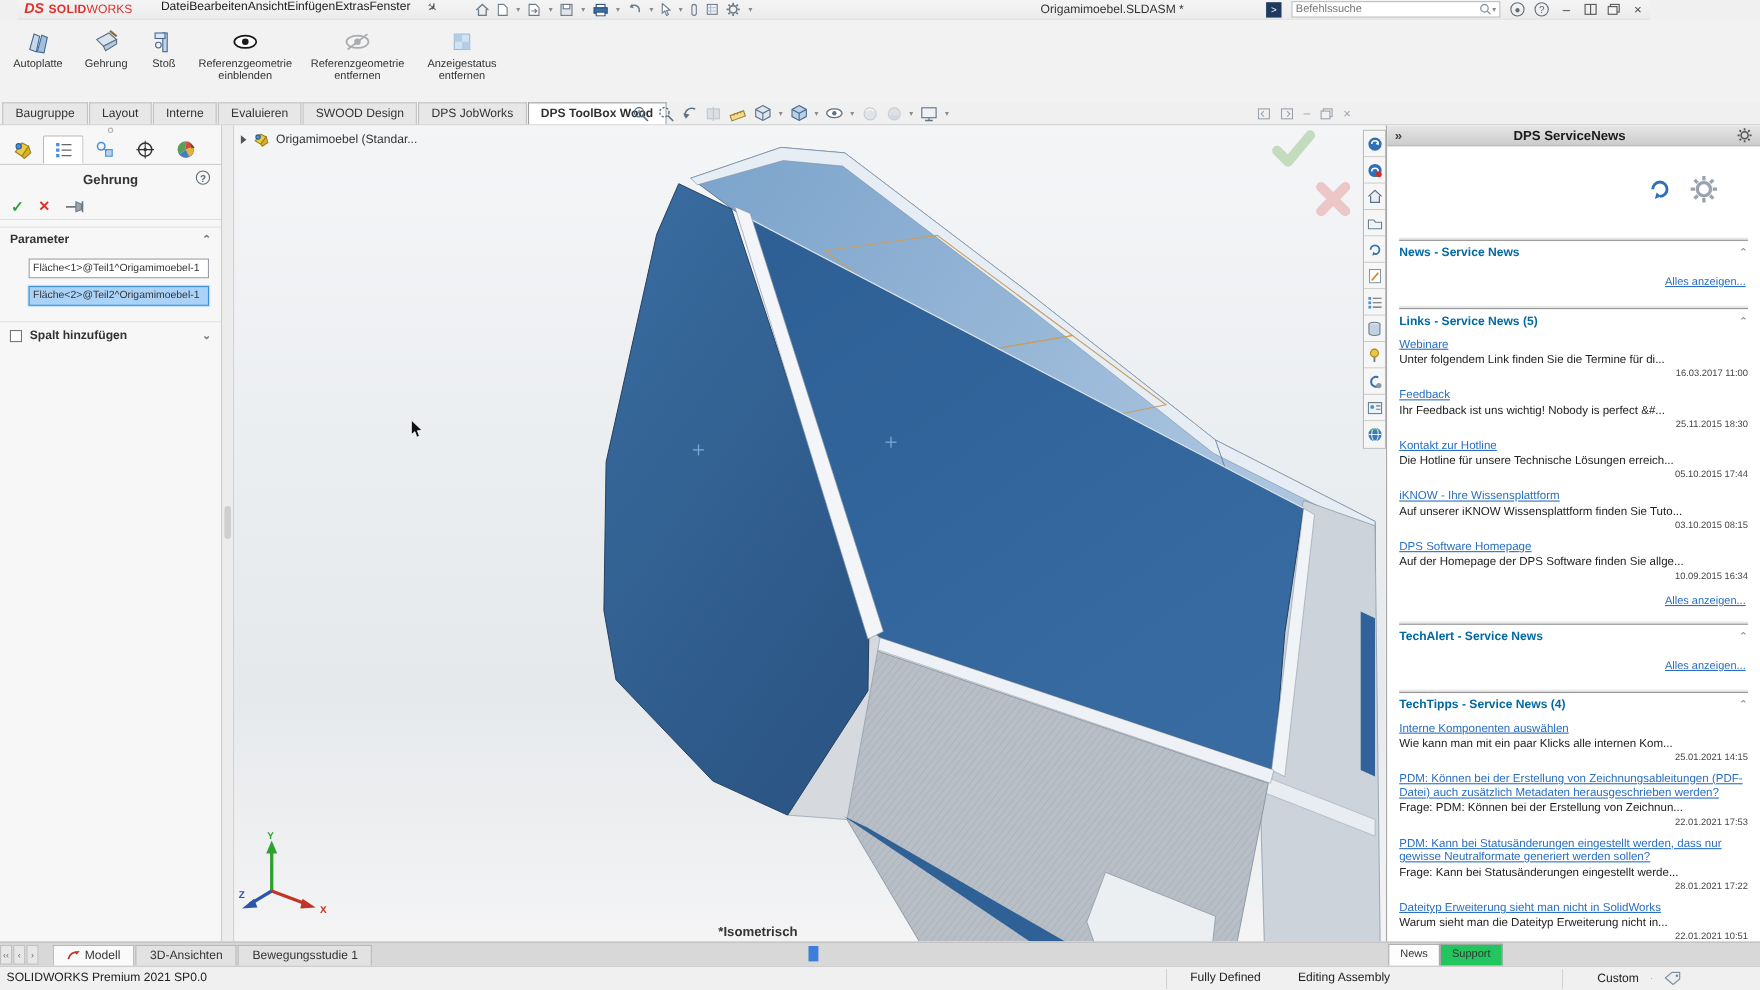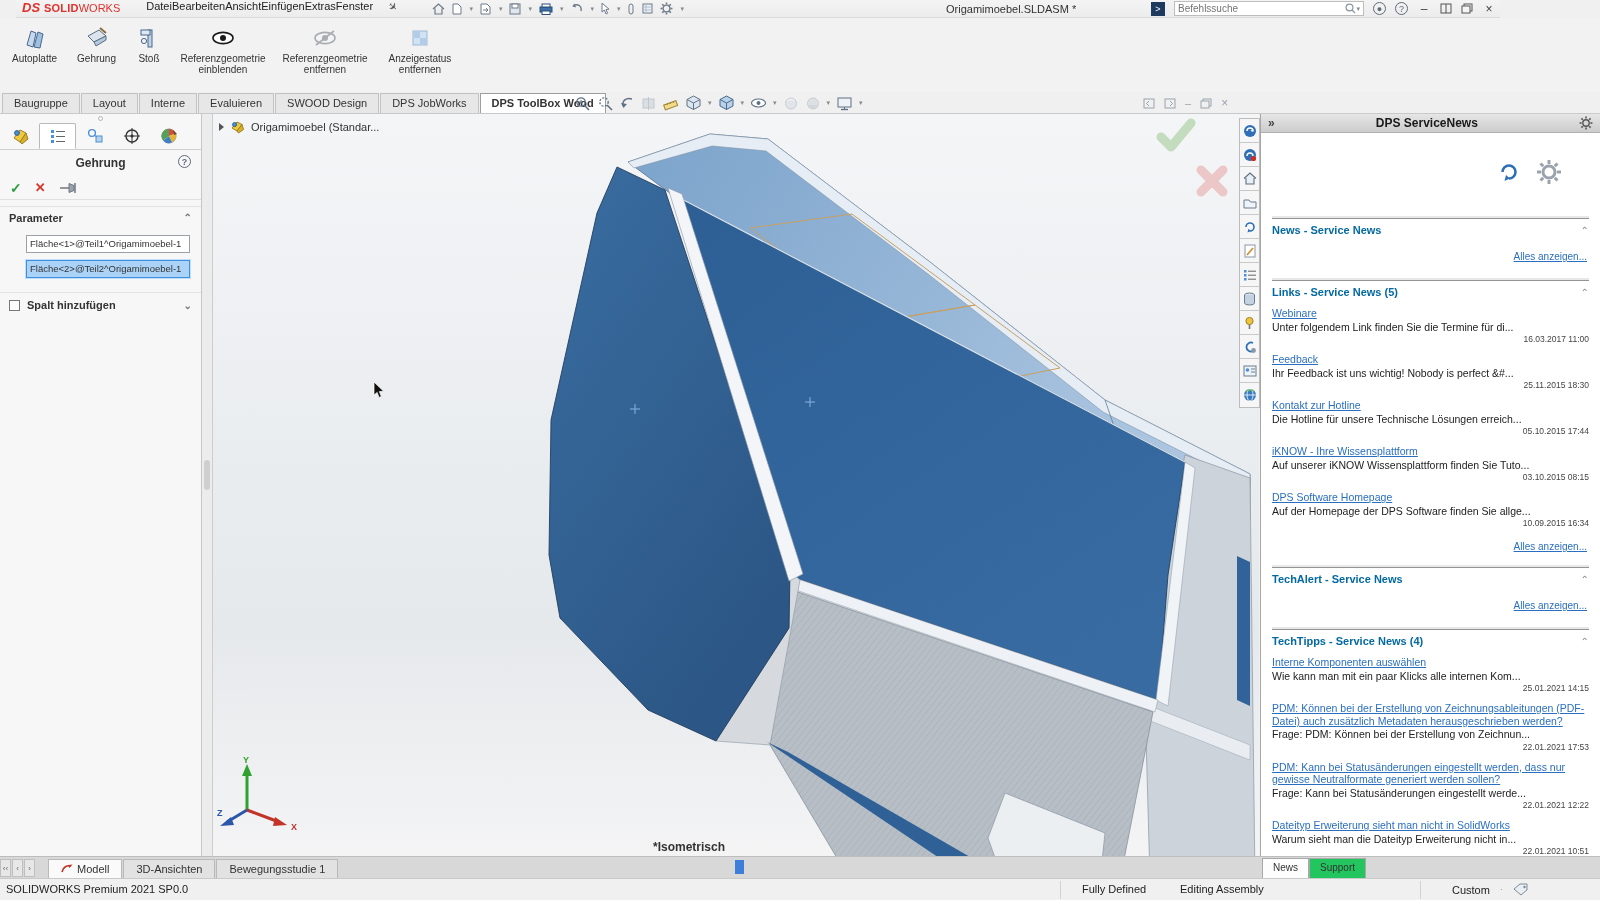--- a/index.html
+++ b/index.html
@@ -739,21 +739,21 @@
               <div class="tp-item-date">25.01.2021 14:15</div>
             </div>
             <div class="tp-item">
               <a class="tp-item-title">PDM: Können bei der Erstellung von Zeichnungsableitungen (PDF-Datei) auch zusätzlich Metadaten herausgeschrieben werden?</a>
               <div class="tp-item-desc">Frage: PDM: Können bei der Erstellung von Zeichnun...</div>
               <div class="tp-item-date">22.01.2021 17:53</div>
             </div>
             <div class="tp-item">
               <a class="tp-item-title">PDM: Kann bei Statusänderungen eingestellt werden, dass nur gewisse Neutralformate generiert werden sollen?</a>
               <div class="tp-item-desc">Frage: Kann bei Statusänderungen eingestellt werde...</div>
-              <div class="tp-item-date">22.01.2021 12:22</div>
+              <div class="tp-item-date">28.01.2021 17:22</div>
             </div>
             <div class="tp-item">
               <a class="tp-item-title">Dateityp Erweiterung sieht man nicht in SolidWorks</a>
               <div class="tp-item-desc">Warum sieht man die Dateityp Erweiterung nicht in...</div>
               <div class="tp-item-date">22.01.2021 10:51</div>
             </div>
           </div>
         </div>
     </div>
   </div>

